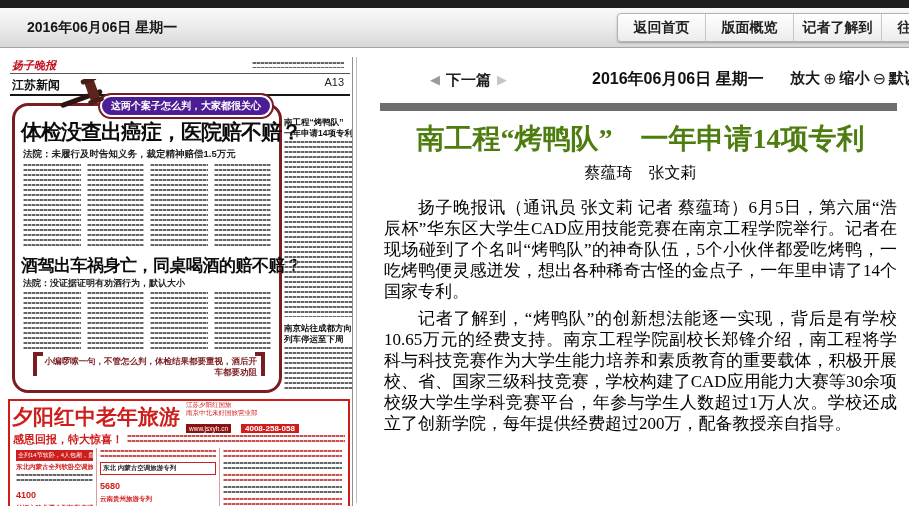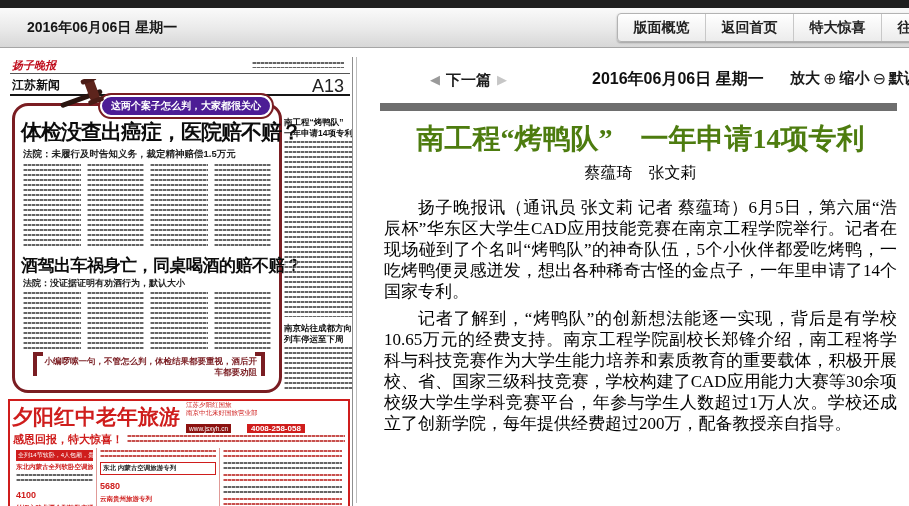--- a/index.html
+++ b/index.html
@@ -41,21 +41,21 @@
     text-indent:2em;color:#000;}
   
   .thumb{position:absolute;left:8px;top:57px;width:346px;height:449px;background:#fff;}
   .page-edge1{position:absolute;left:344px;top:0;width:1px;height:449px;background:#8f8f8f;}
   .page-edge2{position:absolute;left:348px;top:0;width:1px;height:446px;background:#bdbdbd;}
   .masthead{position:absolute;left:4px;top:1px;font-family:"Liberation Serif",serif;
     font-size:11px;font-weight:bold;font-style:italic;color:#c00f1e;}
   .issue-sim{position:absolute;right:10px;top:5px;width:92px;height:6px;}
   .rule1{position:absolute;left:2px;top:16px;width:340px;height:1px;background:#555;}
   .section-name{position:absolute;left:4px;top:20px;font-size:12px;font-weight:bold;color:#111;}
-  .page-no{position:absolute;right:10px;top:19px;font-size:18px;color:#222;}
+  .page-no{position:absolute;right:10px;top:19px;font-size:11px;color:#222;}
   .rule2{position:absolute;left:2px;top:37px;width:340px;height:2px;background:#161616;}
   
   .storybox{position:absolute;left:4px;top:46px;width:264px;height:284px;
     border:3px solid #7a1d22;border-radius:16px;background:#fff;}
   .banner-pill{position:absolute;left:92px;top:38px;z-index:4;background:#4c1d95;color:#fff;
     font-size:10px;font-weight:bold;padding:2px 9px;border-radius:999px;border:2px solid #fff;
     outline:2px solid #7a1d22;white-space:nowrap;}
   .gavel{position:absolute;left:48px;top:22px;z-index:5;}
   .headline1{position:absolute;left:6px;top:12px;width:252px;font-size:21px;font-weight:900;
     color:#0c0c0c;white-space:nowrap;letter-spacing:-1px;font-family:"Liberation Sans",sans-serif;}
@@ -87,21 +87,21 @@
   .st2{position:absolute;left:0;top:220px;}
   .side-sim2{position:absolute;left:0;top:244px;width:68px;height:42px;}
   
   .ad{position:absolute;left:0;top:342px;width:342px;height:142px;border:2px solid #cf1d1c;
     background:#fff;box-sizing:border-box;}
   .ad-row1{position:absolute;left:2px;top:1px;right:2px;height:30px;display:flex;align-items:center;}
   .ad-title{font-family:"Liberation Serif",serif;font-size:21px;font-weight:bold;color:#cf1d1c;
     white-space:nowrap;letter-spacing:0;}
   .ad-right{margin-left:6px;flex:1;}
   .ad-agency{font-size:6.5px;color:#cf1d1c;line-height:7.5px;white-space:nowrap;}
-  .ad-chips{display:flex;gap:16px;margin-top:8px;}
+  .ad-chips{display:flex;gap:10px;margin-top:8px;}
   .chip-site{background:#8c1210;color:#fff;font-size:6.5px;padding:1px 3px;white-space:nowrap;}
   .chip-phone{background:#cf1d1c;color:#fff;font-size:8px;font-weight:bold;padding:0 4px;white-space:nowrap;}
   .ad-row2{position:absolute;left:3px;top:32px;right:3px;height:13px;display:flex;align-items:center;gap:4px;}
   .ad-slogan{font-size:11px;font-weight:bold;color:#cf1d1c;white-space:nowrap;}
   .ad-row2-sim{flex:1;height:9px;}
   .ad-grid{position:absolute;left:3px;top:47px;right:3px;bottom:3px;display:flex;gap:0;}
   .ad-col{border-left:1px solid #e09a97;padding:2px 3px;box-sizing:border-box;position:relative;}
   .ad-col:first-child{border-left:none;}
   .adc1{width:25%;} .adc2{width:37%;} .adc3{width:38%;}
   .ad-feature{background:#cf1d1c;color:#fff;font-size:6px;padding:1px 2px;white-space:nowrap;overflow:hidden;}
@@ -110,23 +110,23 @@
   .ad-price{font-size:9px;font-weight:bold;color:#cf1d1c;display:inline-block;margin-top:1px;}
   .ad-sim{height:10px;margin-top:2px;}
 </style>
 </head>
 <body>
 
 <div class="top-strip"></div>
 <div class="header-bar">
   <div class="header-date">2016年06月06日  星期一</div>
   <div class="nav-group">
+    <div class="nav-btn">返回首页</div>
     <div class="nav-btn">版面概览</div>
-    <div class="nav-btn">返回首页</div>
-    <div class="nav-btn">特大惊喜</div>
+    <div class="nav-btn">记者了解到</div>
     <div class="nav-btn">往期报纸</div>
   </div>
 </div>
 
 <div class="reader-toolbar">
   <div class="article-nav">
     <span class="tri tri-prev">◀</span>
     <span class="article-nav-label">下一篇</span>
     <span class="tri tri-next">▶</span>
   </div>

